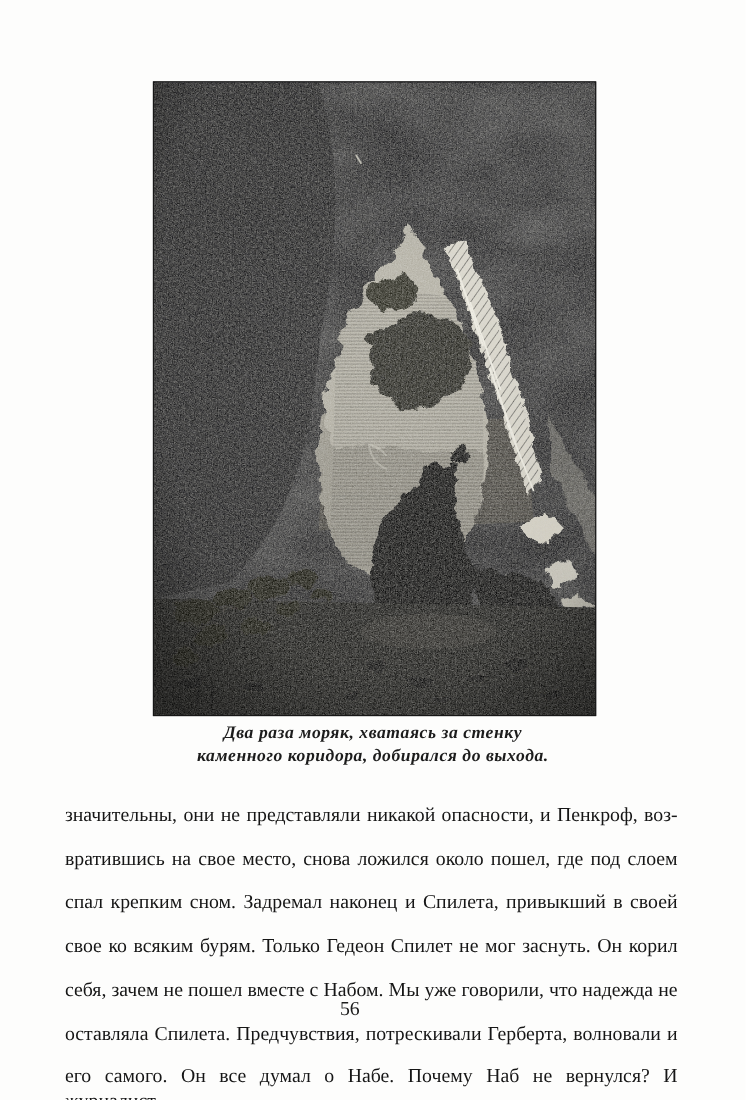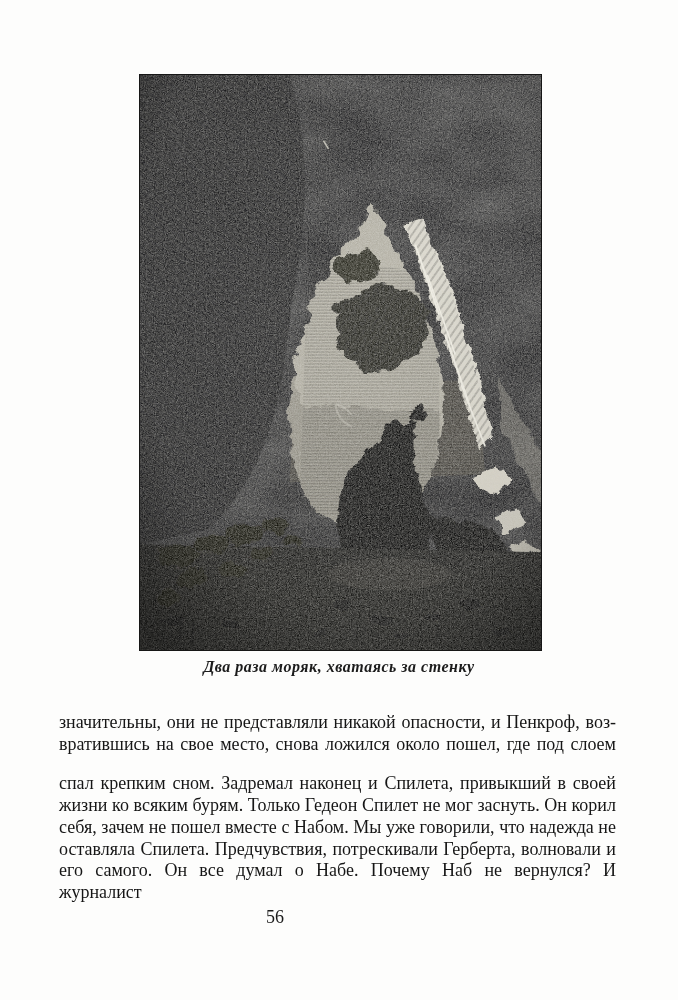--- a/index.html
+++ b/index.html
@@ -41,31 +41,32 @@
 
   .body-text {
     position: absolute;
     left: 59px; top: 712px;
     width: 557px;
     font-size: 18px;
     line-height: 21.7px;
     color: #161616;
   }
   .para { margin: 0; padding: 0; }
-  .line { text-align: justify; text-align-last: justify; }
+  .line { text-align: justify; text-align-last: justify; margin-top: 18px; }
   .line.end { text-align-last: left; }
   .line.indent { text-indent: 21px; }
 
   .page-number {
     position: absolute;
     left: 0; top: 907px;
     width: 550px;
     text-align: center;
     font-size: 18px;
     color: #1b1b1b;
+    padding-left: 43px;
   }
 </style>
 </head>
 <body>
 
 <div class="page">
 
   <figure class="illustration">
     <svg viewBox="0 0 402 576" preserveAspectRatio="none">
       <defs>
@@ -202,32 +203,33 @@
       </g>
 
       <rect x="0" y="0" width="402" height="576" filter="url(#fGrain)" opacity="0.42"></rect>
       <rect x="0" y="0" width="402" height="576" filter="url(#fGrain2)" opacity="0.28"></rect>
       <rect x="0" y="0" width="402" height="576" fill="url(#gVig)"></rect>
     </svg>
   </figure>
 
   <div class="caption">
     <div>Два раза моряк, хватаясь за стенку</div>
+    <div>каменного коридора, добирался до выхода.</div>
   </div>
 
   <div class="body-text">
     <p class="para">
       </p>
       <div class="line">значительны, они не представляли никакой опасности, и Пенкроф, воз-</div>
       <div class="line">вратившись на свое место, снова ложился около пошел, где под слоем</div>
     <p></p>
     <p class="para">
       </p>
       <div class="line">спал крепким сном. Задремал наконец и Спилета, привыкший в своей</div>
-      <div class="line">жизни ко всяким бурям. Только Гедеон Спилет не мог заснуть. Он корил</div>
+      <div class="line">свое ко всяким бурям. Только Гедеон Спилет не мог заснуть. Он корил</div>
       <div class="line">себя, зачем не пошел вместе с Набом. Мы уже говорили, что надежда не</div>
       <div class="line">оставляла Спилета. Предчувствия, потрескивали Герберта, волновали и</div>
       <div class="line">его самого. Он все думал о Набе. Почему Наб не вернулся? И журналист</div>
     <p></p>
   </div>
 
   <div class="page-number">56</div>
 
 </div>
 

